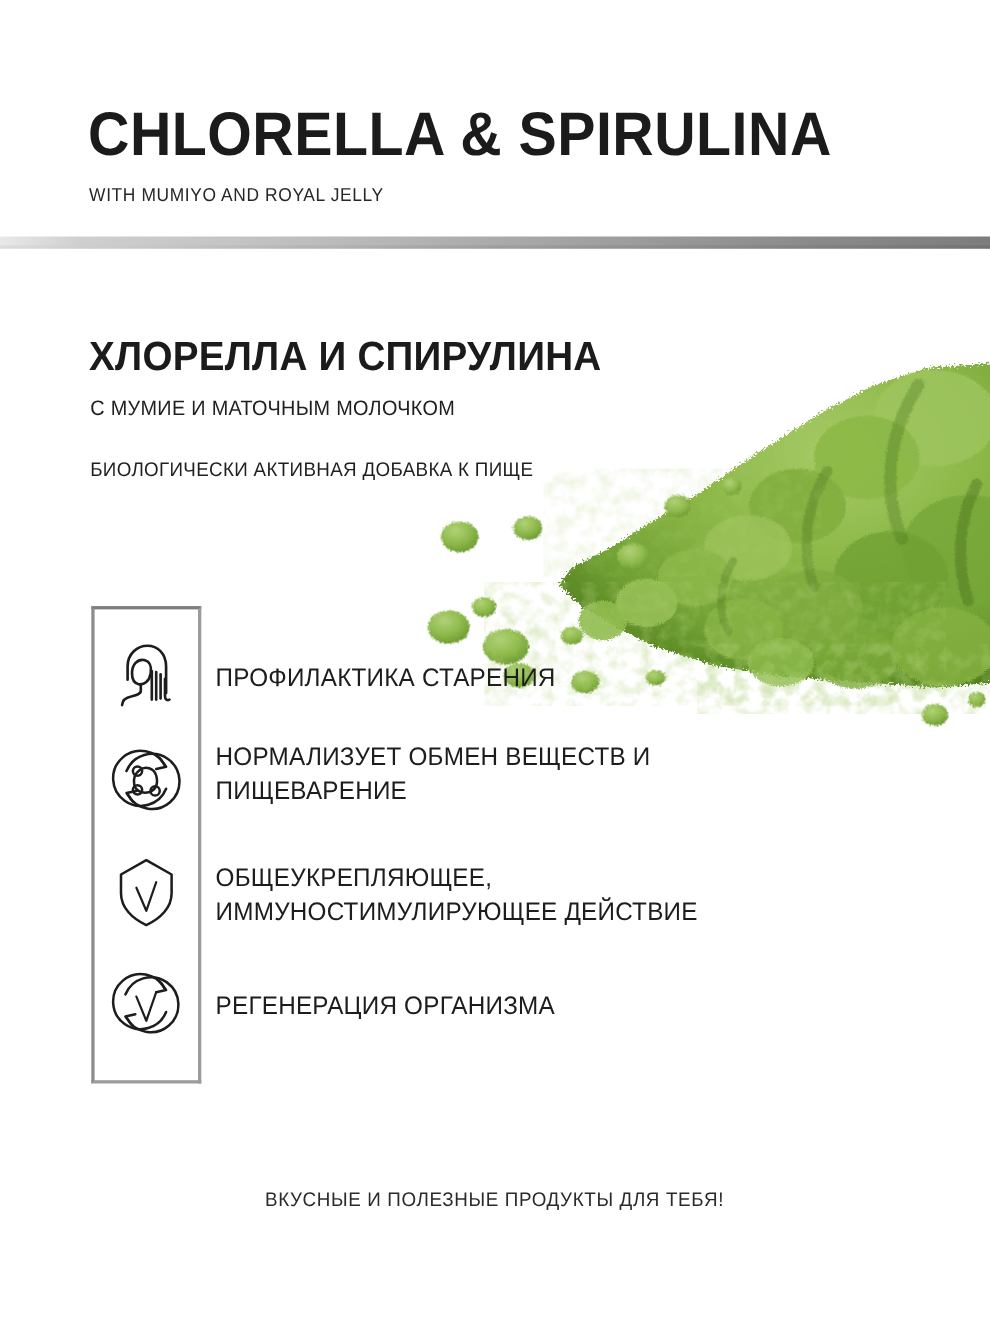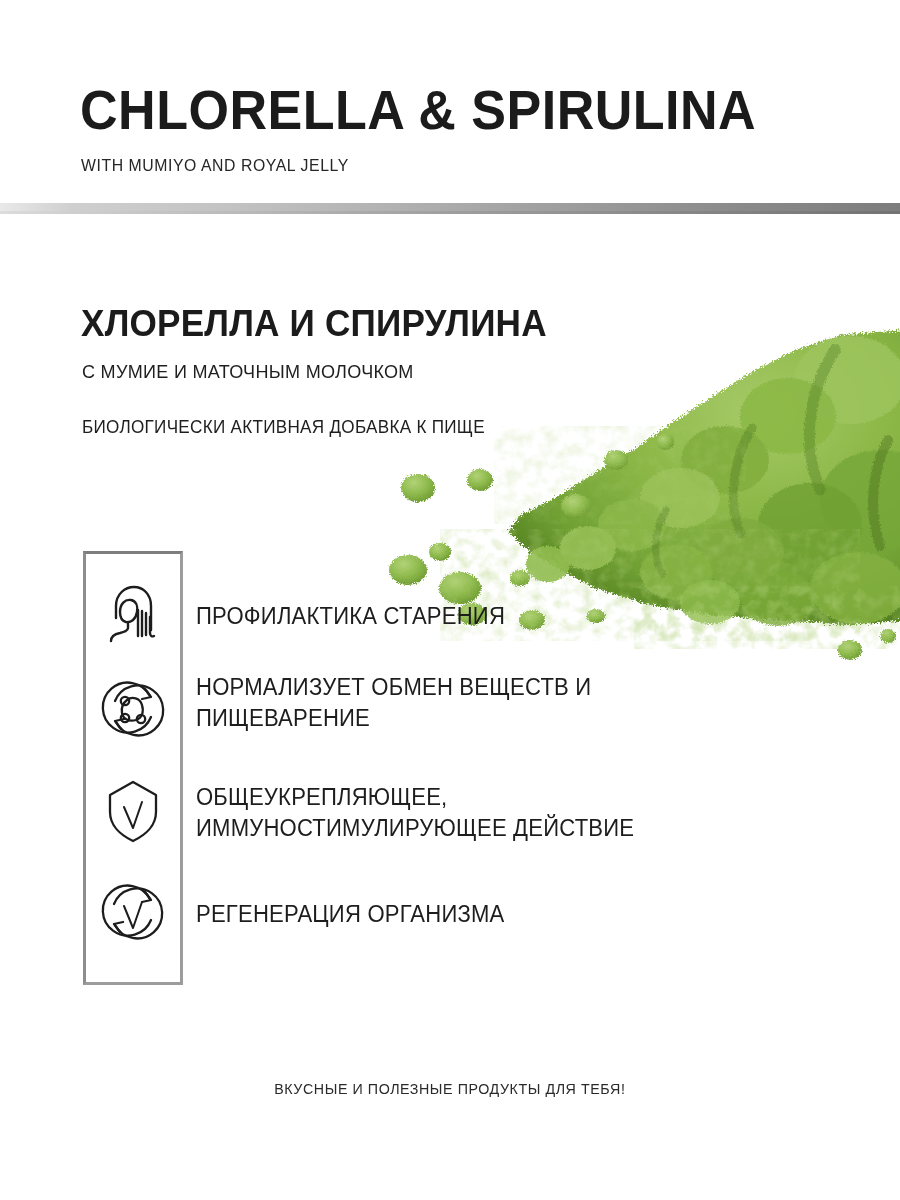--- a/index.html
+++ b/index.html
@@ -16,21 +16,21 @@
     position: relative;
     width: 900px;
     height: 1200px;
     overflow: hidden;
     background: #ffffff;
   }
 
   
   .header {
     position: absolute;
-    left: 0; top: 0;
+    left: 0; top: 12px;
     width: 900px;
     height: 210px;
   }
   .brand-title {
     position: absolute;
     left: 80px;
     top: 82px;
     font-size: 56px;
     font-weight: 700;
     letter-spacing: 0.5px;
@@ -177,21 +177,21 @@
   .b4 .bicon { top: 6px; }
   .b4 .btext { top: 27px; }
 
   
   .footer {
     position: absolute;
     left: 0;
     top: 1080px;
     width: 900px;
     text-align: center;
-    font-size: 15px;
+    font-size: 18px;
     font-weight: 400;
     letter-spacing: 0.6px;
     color: #2a2a2a;
   }
   .footer span {
     display: inline-block;
     transform: scaleX(0.95);
   }
 </style>
 </head>

